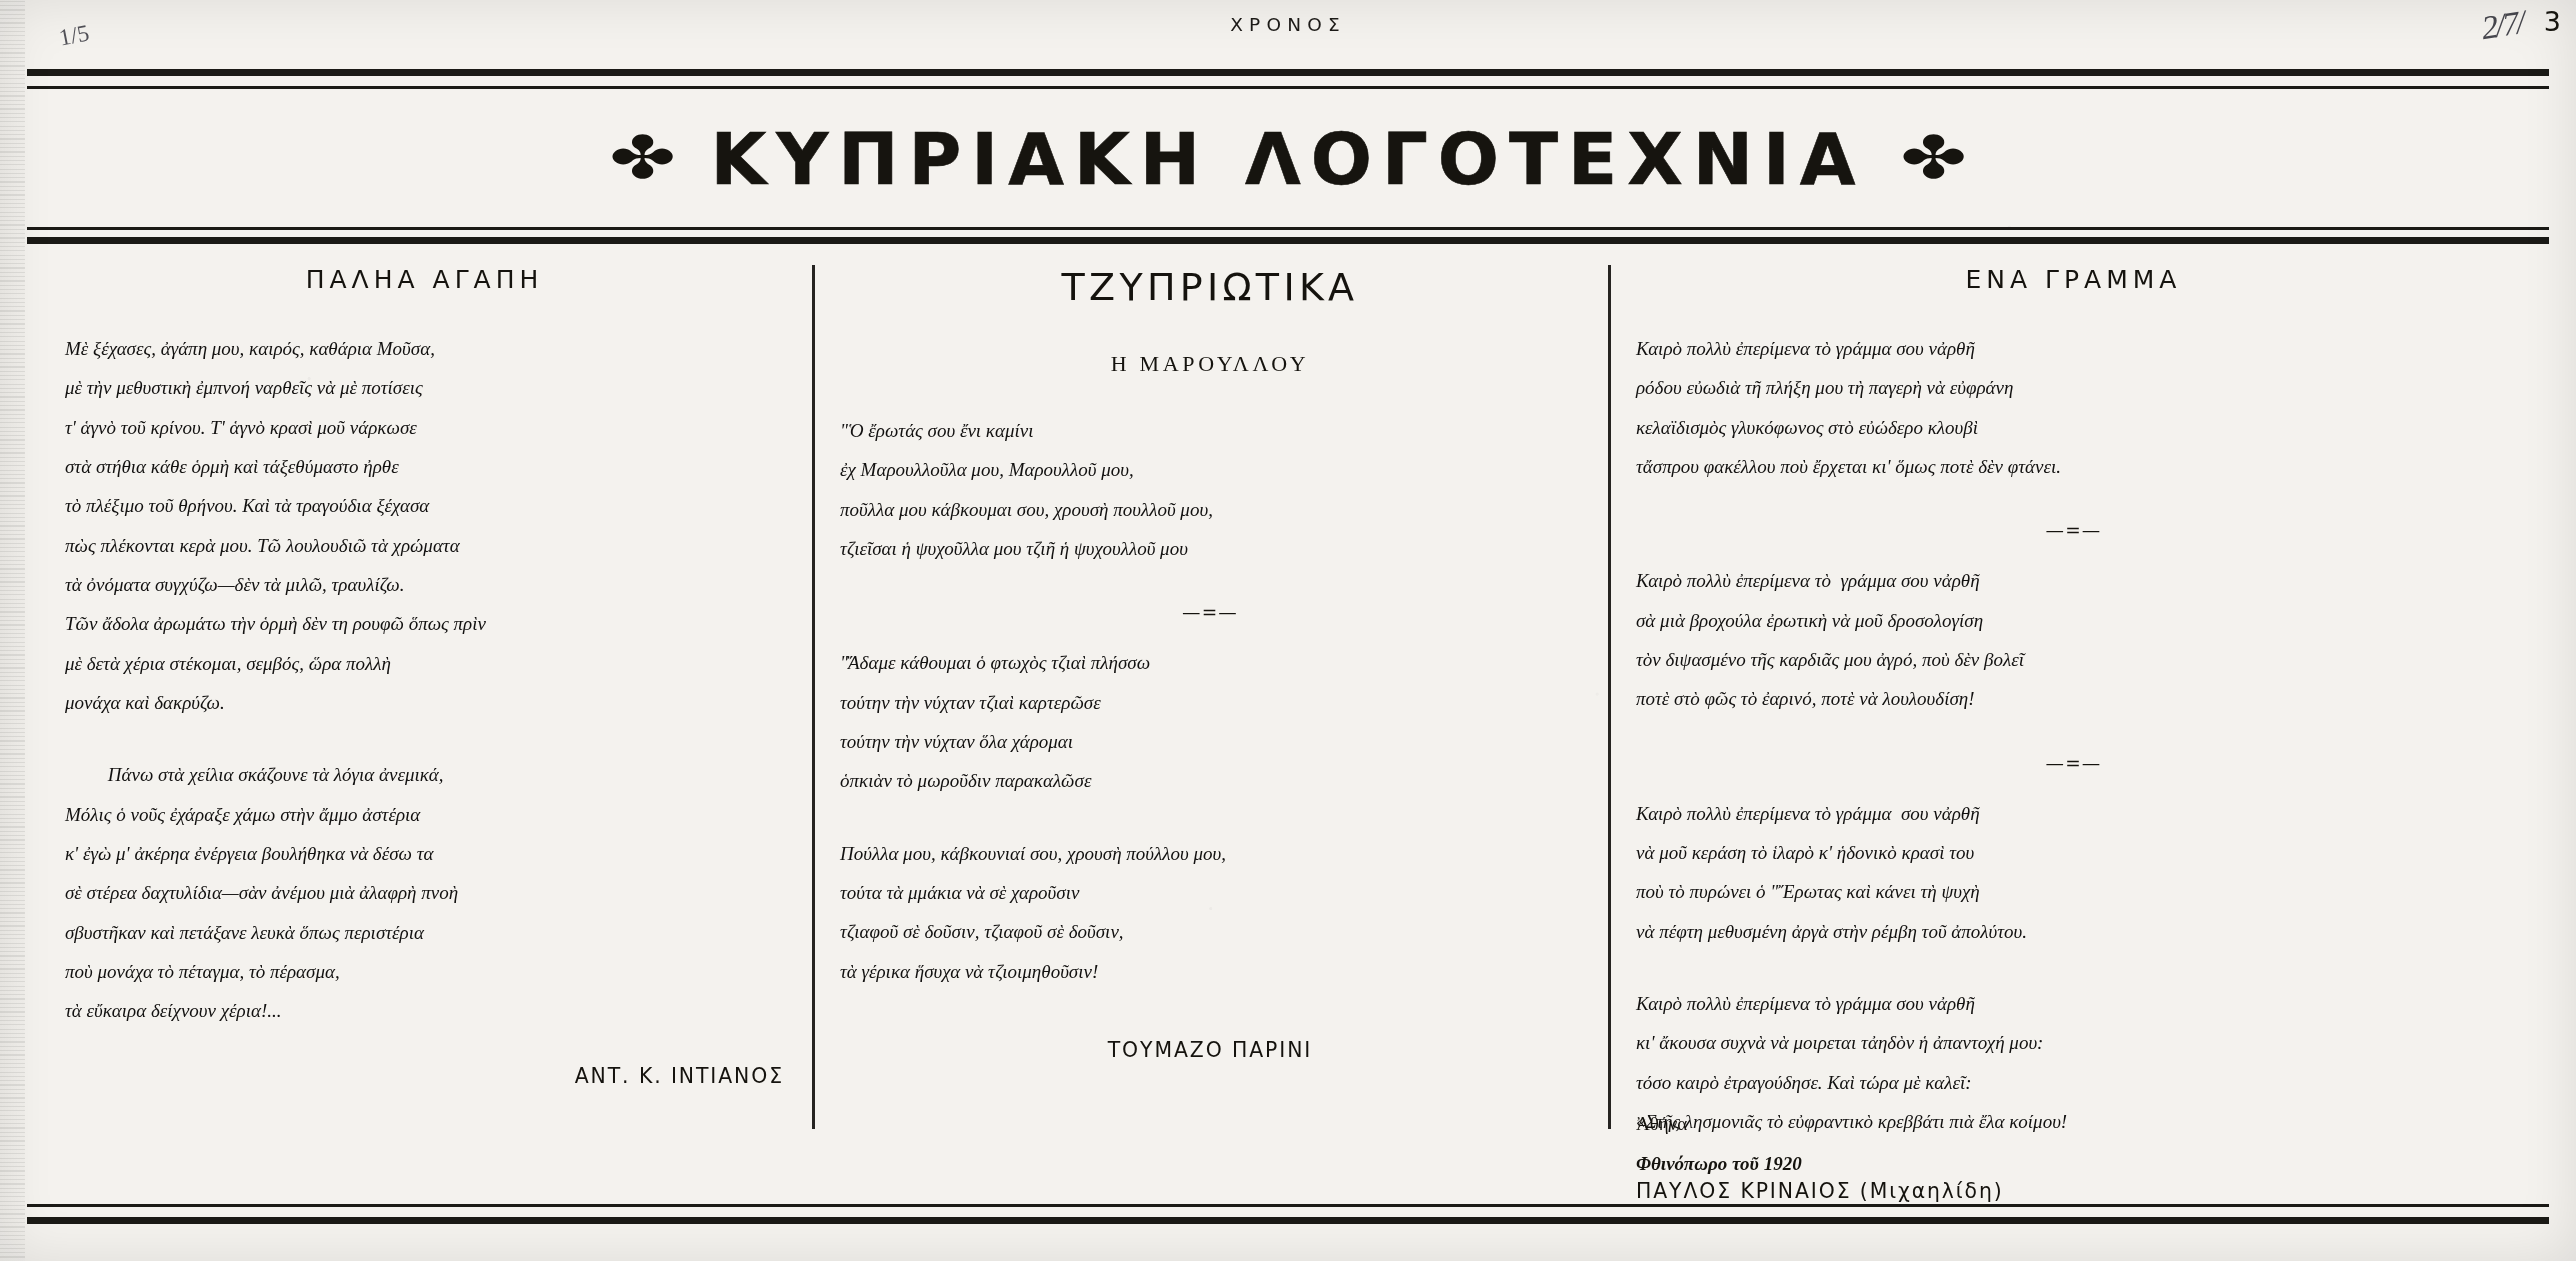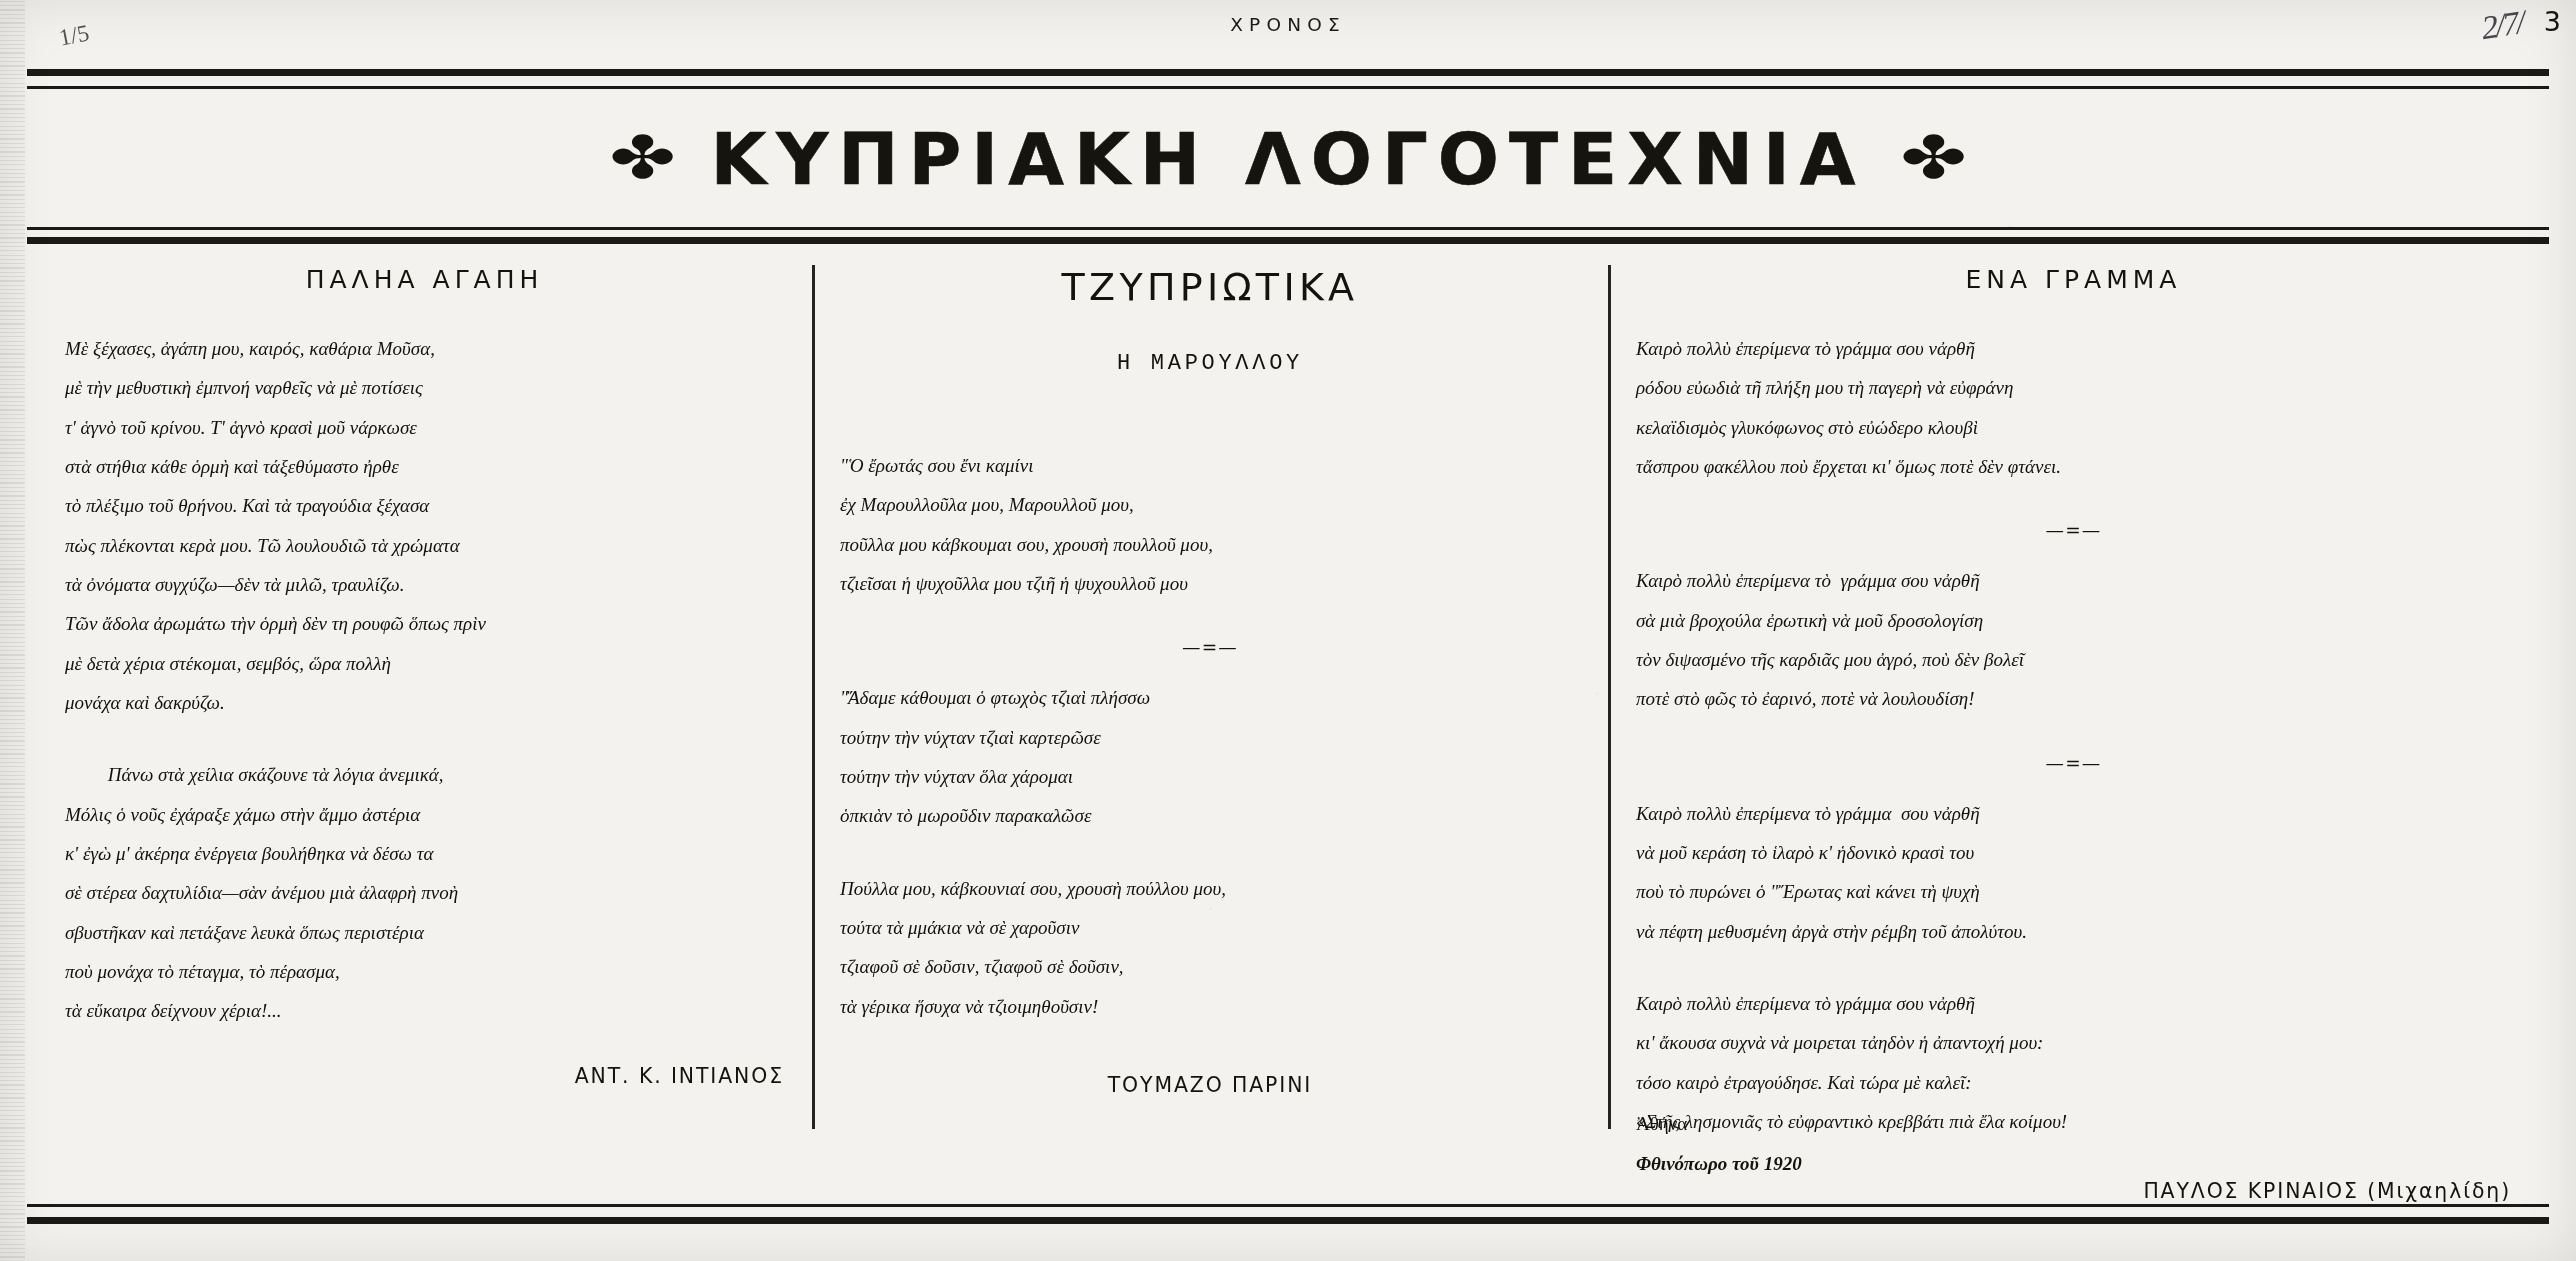--- a/index.html
+++ b/index.html
@@ -135,25 +135,25 @@
     color: #15130e;
     margin-bottom: 35px;
   }
   .col-title.big {
     font-size: 38px;
     letter-spacing: 4.3px;
     margin-bottom: 42px;
   }
   .sub-title {
     text-align: center;
-    font-family: Liberation Mono, monospace;
+    font-family: Liberation Serif, serif;
     font-size: 22px;
     letter-spacing: 3.7px;
     color: #15130e;
-    margin-bottom: 70px;
+    margin-bottom: 34px;
   }
 
   .verse {
     font-family: "Liberation Serif", serif;
     font-style: italic;
     font-size: 19px;
     line-height: 2.07;
     color: #121110;
     white-space: pre-wrap;
   }
@@ -171,21 +171,21 @@
 
   .signature {
     margin-top: 16px;
     text-align: right;
     font-family: "DejaVu Sans", sans-serif;
     font-size: 20.4px;
     letter-spacing: 1.9px;
     color: #15130e;
   }
   .signature.c2 { text-align: center; margin-top: 47px; }
-  .signature.c3 { text-align: right; margin-top: 38px; }
+  .signature.c3 { text-align: left; margin-top: 38px; }
 
   .place-date {
     position: absolute;
     left: 28px;
     font-family: "Liberation Serif", serif;
     font-size: 19px;
     color: #15130e;
   }
   .place { bottom: 44px; }
   .date  { bottom: 3.7px; font-style: italic; font-weight: bold; }

